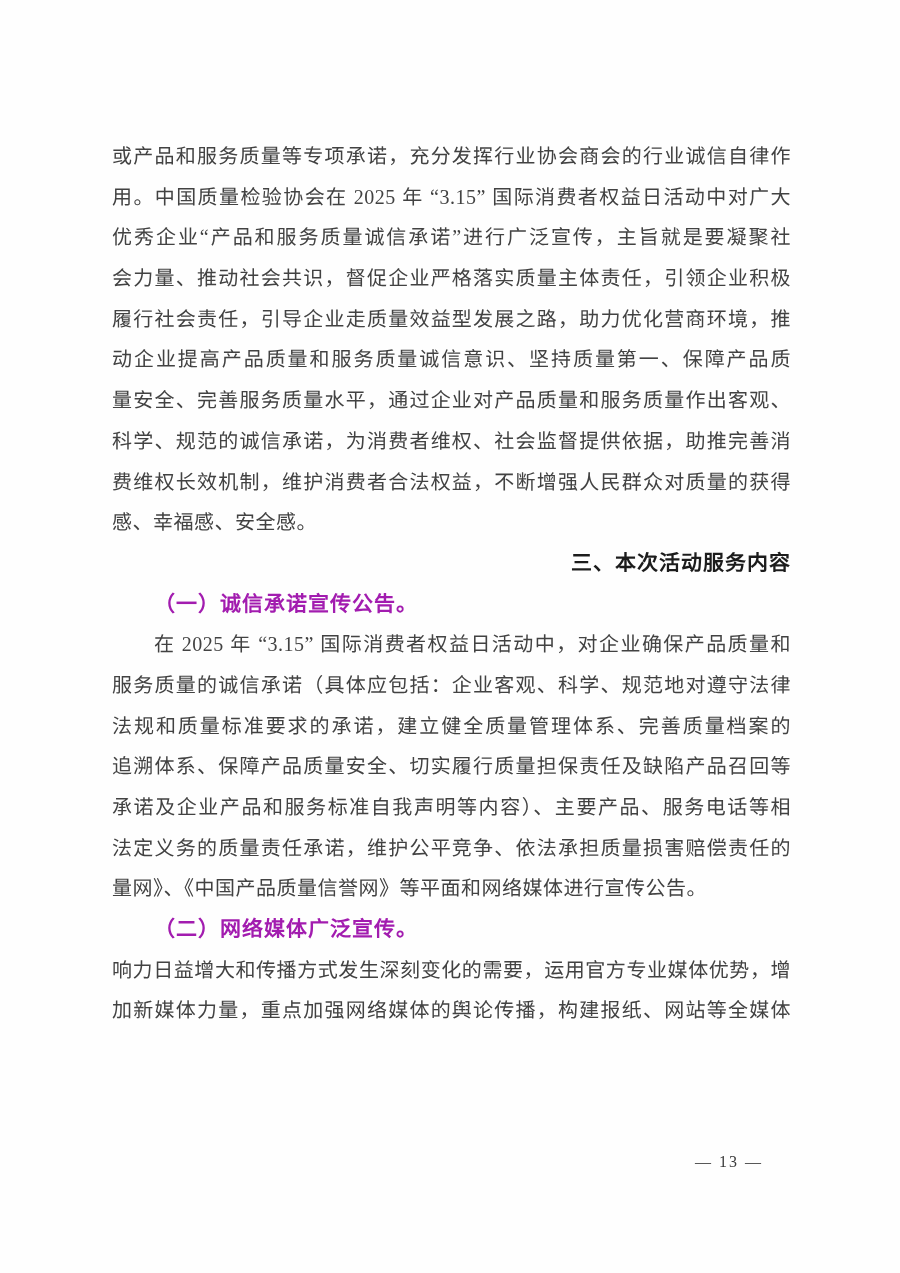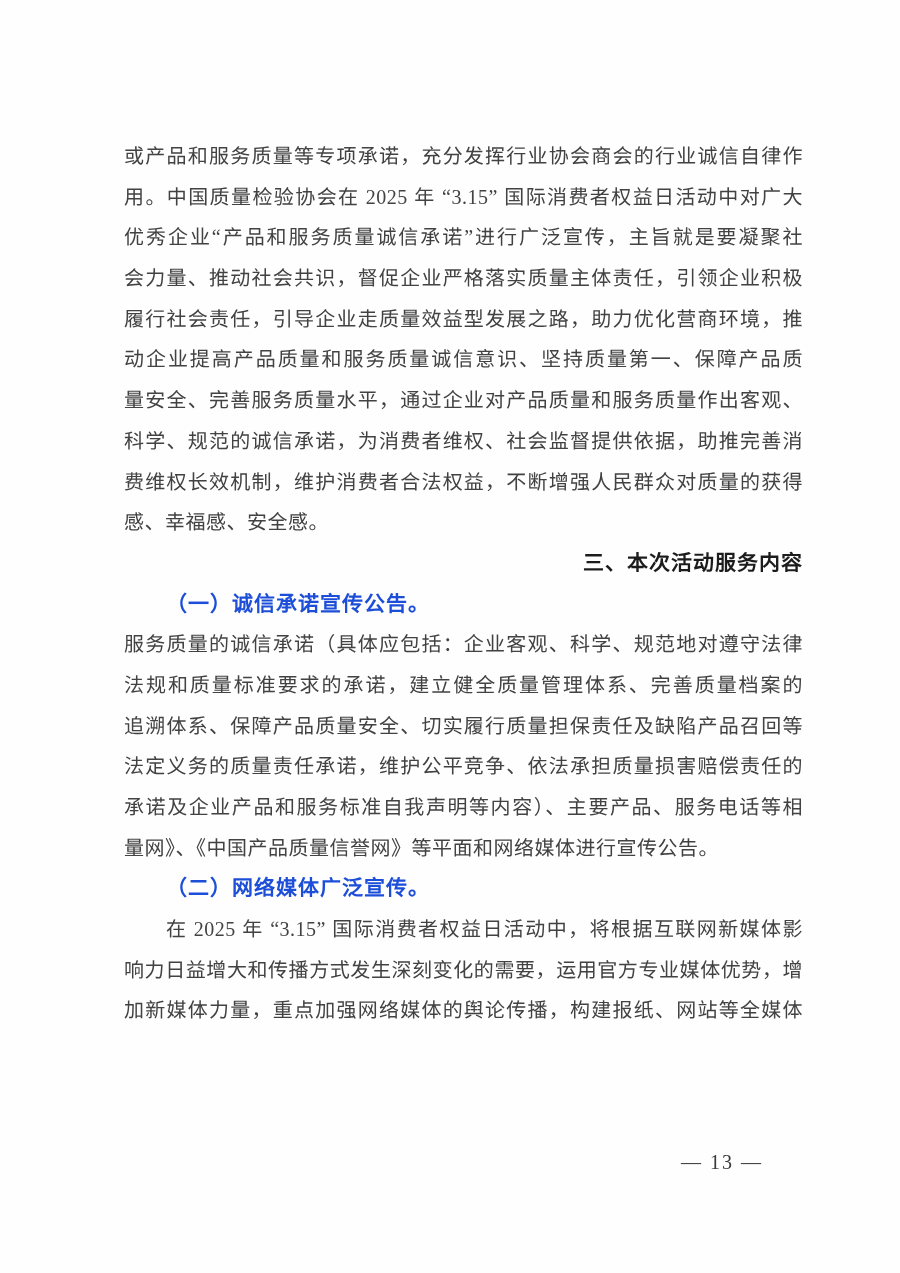--- a/index.html
+++ b/index.html
@@ -10,21 +10,21 @@
   }
   .page{
     position:relative;
     width:900px;
     height:1273px;
     background:#fefefe;
     overflow:hidden;
   }
   .content{
     position:absolute;
-    left:124px;
+    left:112px;
     top:136px;
     width:679px;
   }
   .ln{
     font-size:20px;
     line-height:40.7px;
     height:40.7px;
     color:#424242;
     overflow:hidden;
     letter-spacing:0.5px;
@@ -40,28 +40,28 @@
     font-family:"Liberation Sans","DejaVu Sans",sans-serif;
     font-weight:700;
     font-size:21px;
     color:#1c1c1c;
     letter-spacing:1px;
     text-align:right;
   }
   .h-kai{
     font-weight:700;
     font-size:21px;
-    color:#1d4ed8;
+    color:#a21caf;
     letter-spacing:1px;
   }
   .footer{
     position:absolute;
     top:1149px;
     right:137px;
-    font-size:20px;
+    font-size:16px;
     line-height:26px;
     color:#3a3a3a;
     letter-spacing:2px;
   }
 </style>
 </head>
 <body>
 
 <div class="page">
   <div class="content">
@@ -74,29 +74,29 @@
     <div class="ln just">动企业提高产品质量和服务质量诚信意识、坚持质量第一、保障产品质</div>
     <div class="ln just">量安全、完善服务质量水平，通过企业对产品质量和服务质量作出客观、</div>
     <div class="ln just">科学、规范的诚信承诺，为消费者维权、社会监督提供依据，助推完善消</div>
     <div class="ln just">费维权长效机制，维护消费者合法权益，不断增强人民群众对质量的获得</div>
     <div class="ln">感、幸福感、安全感。</div>
 
     <div class="ln ind h-hei">三、本次活动服务内容</div>
 
     <div class="ln ind h-kai">（一）诚信承诺宣传公告。</div>
 
+    <div class="ln just ind">在 2025 年 “3.15” 国际消费者权益日活动中，对企业确保产品质量和</div>
     <div class="ln just">服务质量的诚信承诺（具体应包括：企业客观、科学、规范地对遵守法律</div>
     <div class="ln just">法规和质量标准要求的承诺，建立健全质量管理体系、完善质量档案的</div>
     <div class="ln just">追溯体系、保障产品质量安全、切实履行质量担保责任及缺陷产品召回等</div>
+    <div class="ln just">承诺及企业产品和服务标准自我声明等内容）、主要产品、服务电话等相</div>
     <div class="ln just">法定义务的质量责任承诺，维护公平竞争、依法承担质量损害赔偿责任的</div>
-    <div class="ln just">承诺及企业产品和服务标准自我声明等内容）、主要产品、服务电话等相</div>
     <div class="ln">量网》、《中国产品质量信誉网》等平面和网络媒体进行宣传公告。</div>
 
     <div class="ln ind h-kai">（二）网络媒体广泛宣传。</div>
 
-    <div class="ln just ind">在 2025 年 “3.15” 国际消费者权益日活动中，将根据互联网新媒体影</div>
     <div class="ln just">响力日益增大和传播方式发生深刻变化的需要，运用官方专业媒体优势，增</div>
     <div class="ln just">加新媒体力量，重点加强网络媒体的舆论传播，构建报纸、网站等全媒体</div>
 
   </div>
 
   <div class="footer">— 13 —</div>
 </div>
 
 </body></html>

